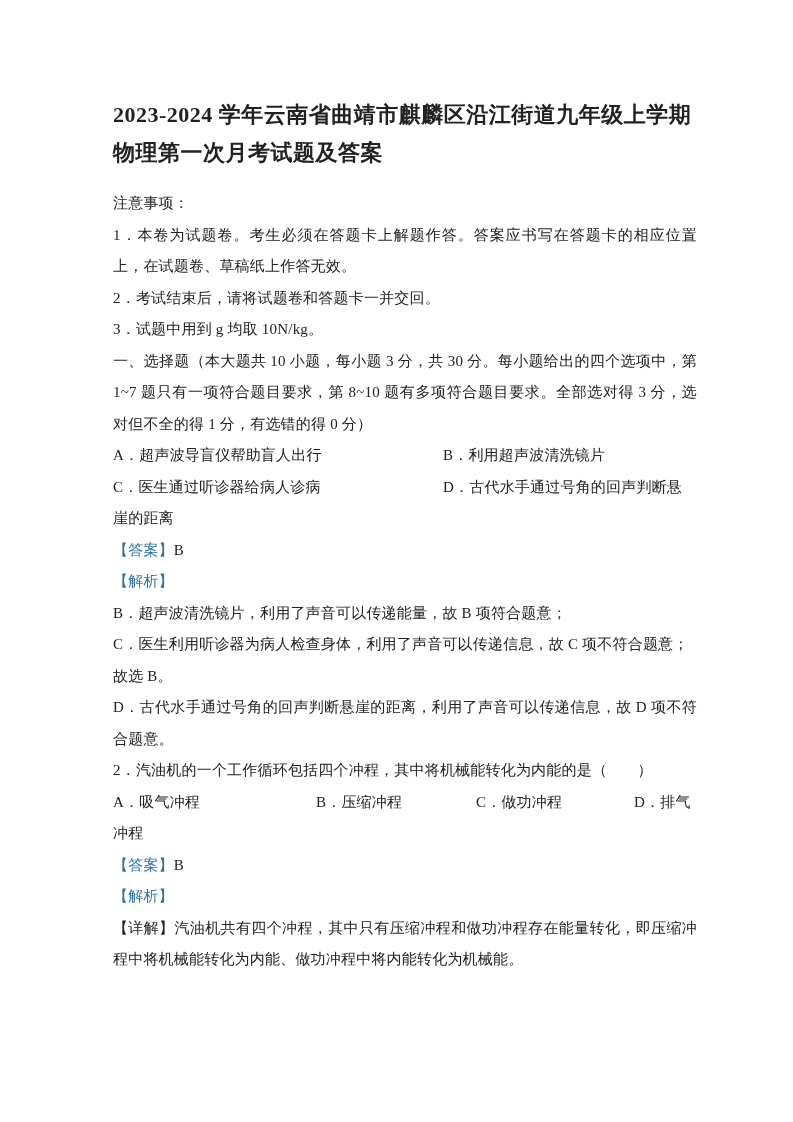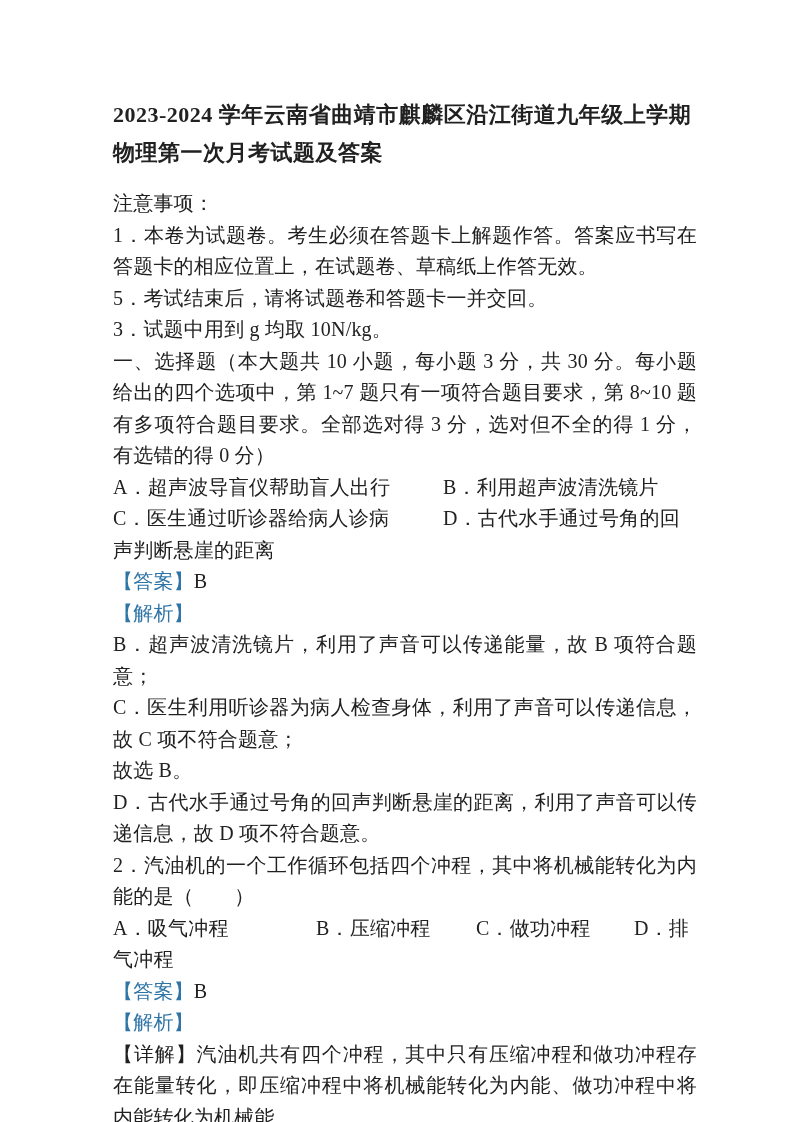--- a/index.html
+++ b/index.html
@@ -21,21 +21,21 @@
   .doc-title {
     font-size: 22px;
     line-height: 38px;
     font-weight: 700;
     margin: 0 0 16px 0;
     text-align: left;
     letter-spacing: 0.5px;
   }
   p.line {
     margin: 0;
-    font-size: 20px;
+    font-size: 15px;
     line-height: 31.5px;
     text-align: justify;
     letter-spacing: 0.2px;
   }
   p.optrow {
     text-align: left;
   }
   .optcol {
     display: inline-block;
     vertical-align: top;
@@ -48,21 +48,21 @@
 </style>
 </head>
 <body>
 
 <div class="page">
 
   <h1 class="doc-title">2023-2024 学年云南省曲靖市麒麟区沿江街道九年级上学期物理第一次月考试题及答案</h1>
 
   <p class="line">注意事项：</p>
   <p class="line">1．本卷为试题卷。考生必须在答题卡上解题作答。答案应书写在答题卡的相应位置上，在试题卷、草稿纸上作答无效。</p>
-  <p class="line">5．考试结束后，请将试题卷和答题卡一并交回。</p>
+  <p class="line">2．考试结束后，请将试题卷和答题卡一并交回。</p>
   <p class="line">3．试题中用到 g 均取 10N/kg。</p>
 
   <p class="line">一、选择题（本大题共 10 小题，每小题 3 分，共 30 分。每小题给出的四个选项中，第 1~7 题只有一项符合题目要求，第 8~10 题有多项符合题目要求。全部选对得 3 分，选对但不全的得 1 分，有选错的得 0 分）</p>
 
   <p class="line optrow"><span class="optcol w330">A．超声波导盲仪帮助盲人出行</span><span>B．利用超声波清洗镜片</span></p>
   <p class="line optrow"><span class="optcol w330">C．医生通过听诊器给病人诊病</span><span>D．古代水手通过号角的回声判断悬崖的距离</span></p>
   <p class="line"><span class="blue">【答案】</span><span>B</span></p>
   <p class="line"><span class="blue">【解析】</span></p>
   <p class="line">B．超声波清洗镜片，利用了声音可以传递能量，故 B 项符合题意；</p>
   <p class="line">C．医生利用听诊器为病人检查身体，利用了声音可以传递信息，故 C 项不符合题意；</p>

